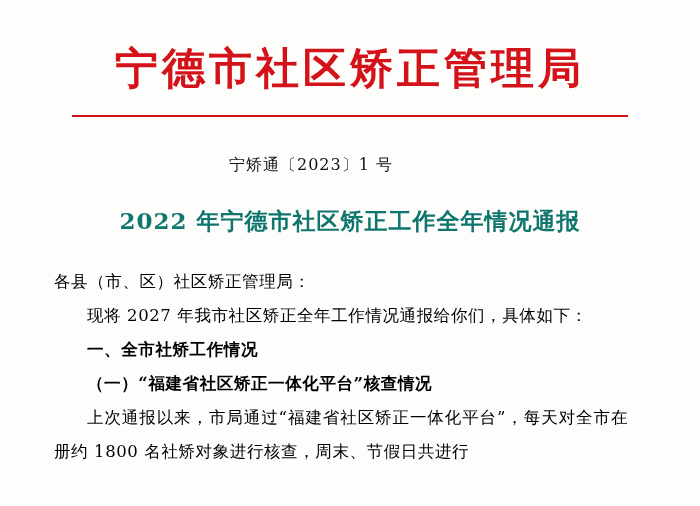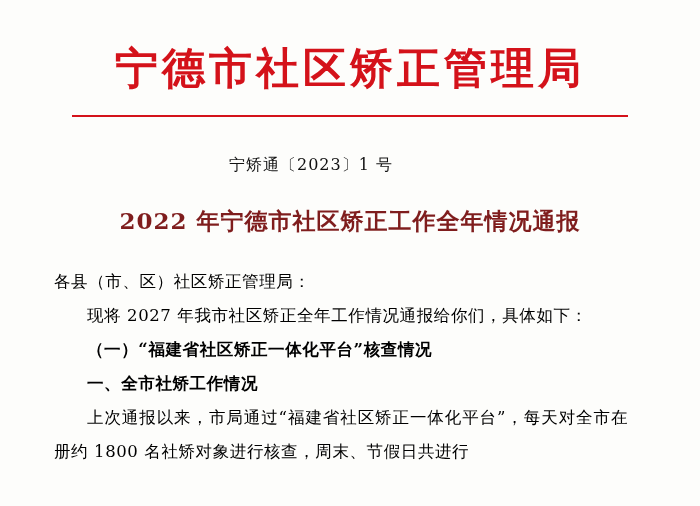--- a/index.html
+++ b/index.html
@@ -48,21 +48,21 @@
     font-size: 16px;
     color: #111;
     letter-spacing: 1px;
   }
   
   .doc-title {
     margin-top: 30px;
     text-align: center;
     font-size: 23px;
     font-weight: bold;
-    color: #7f1d1d;
+    color: #0f766e;
     letter-spacing: 1px;
     white-space: nowrap;
   }
   
   .body-text {
     margin-top: 28px;
     padding: 0 72px 0 54px;
     font-size: 16.5px;
     line-height: 2.05;
     color: #000;
@@ -92,18 +92,18 @@
     <div class="red-rule"></div>
   </div>
 
   <div class="doc-number">宁矫通〔2023〕1 号</div>
 
   <div class="doc-title">2022 年宁德市社区矫正工作全年情况通报</div>
 
   <div class="body-text cut-off">
     <p class="para">各县（市、区）社区矫正管理局：</p>
     <p class="para indent">现将 2027 年我市社区矫正全年工作情况通报给你们，具体如下：</p>
+    <p class="para indent bold">一、全市社矫工作情况</p>
     <p class="para indent bold">（一）“福建省社区矫正一体化平台”核查情况</p>
-    <p class="para indent bold">一、全市社矫工作情况</p>
     <p class="para indent">上次通报以来，市局通过“福建省社区矫正一体化平台”，每天对全市在册约 1800 名社矫对象进行核查，周末、节假日共进行</p>
   </div>
 
 </div>
 
 </body></html>

